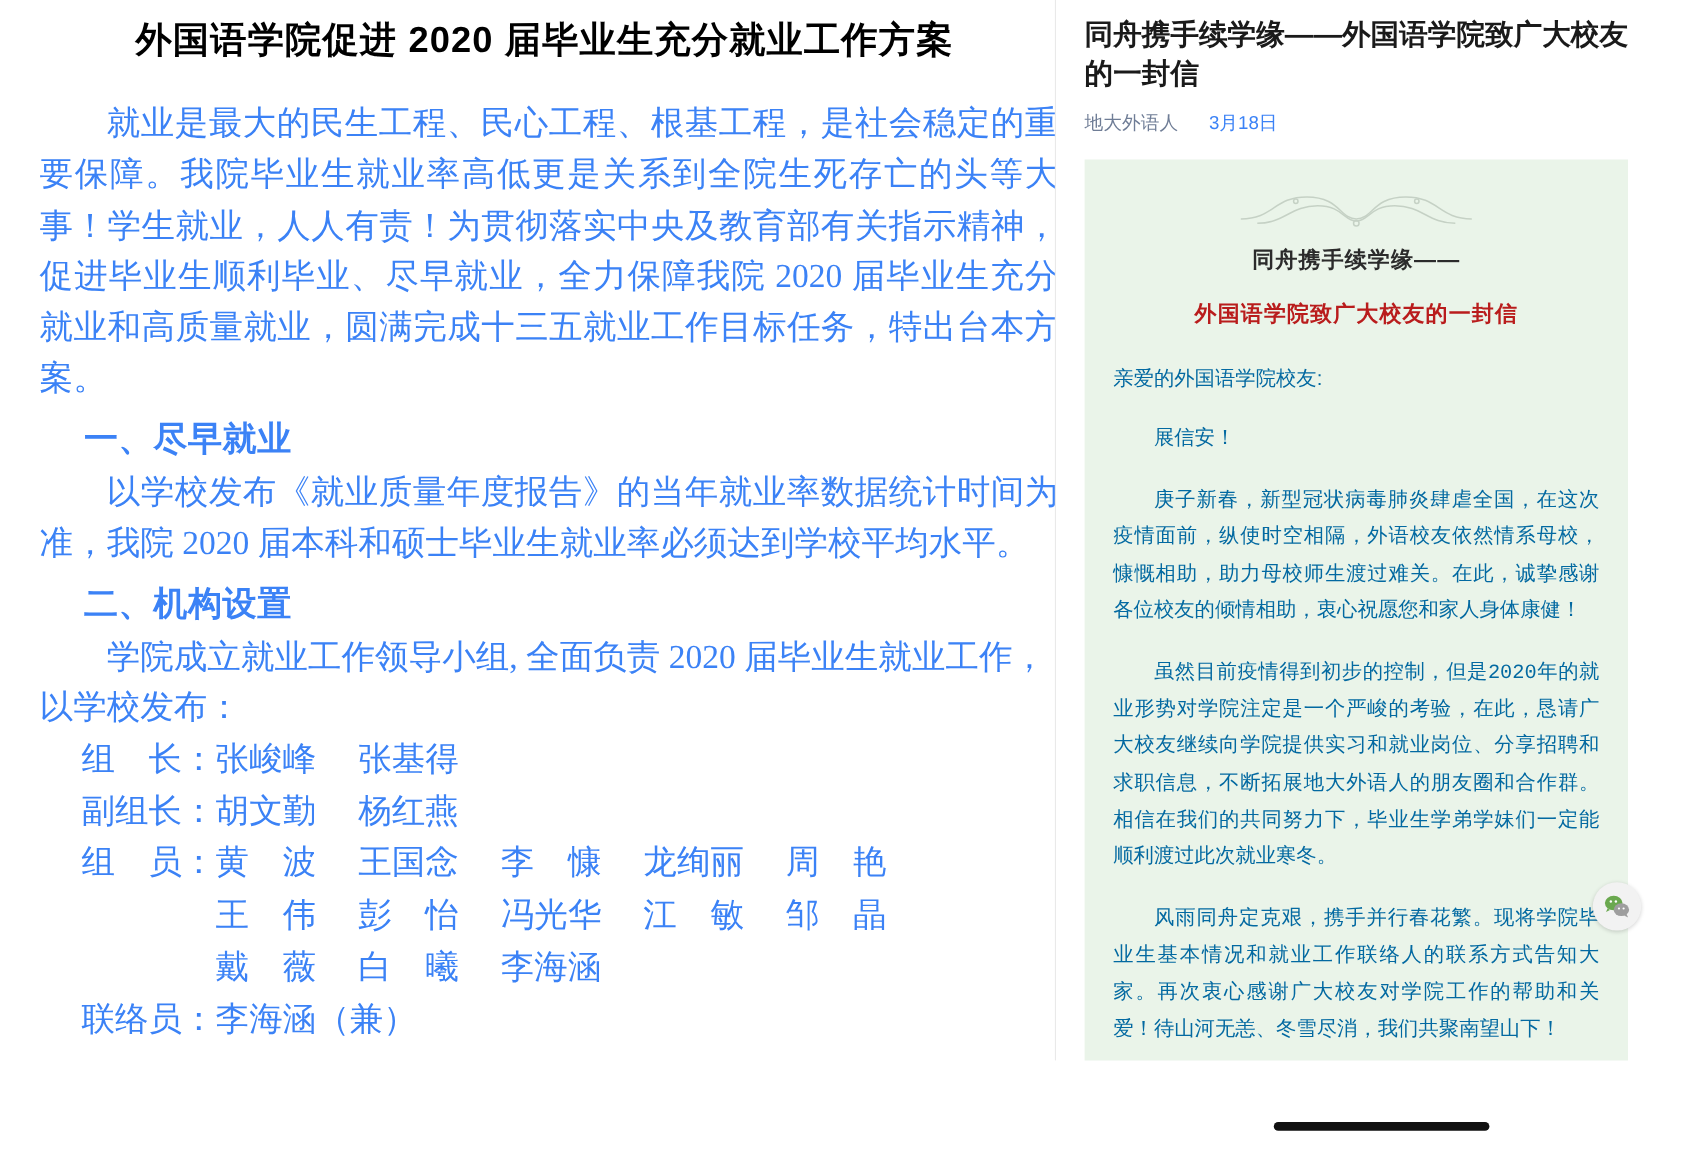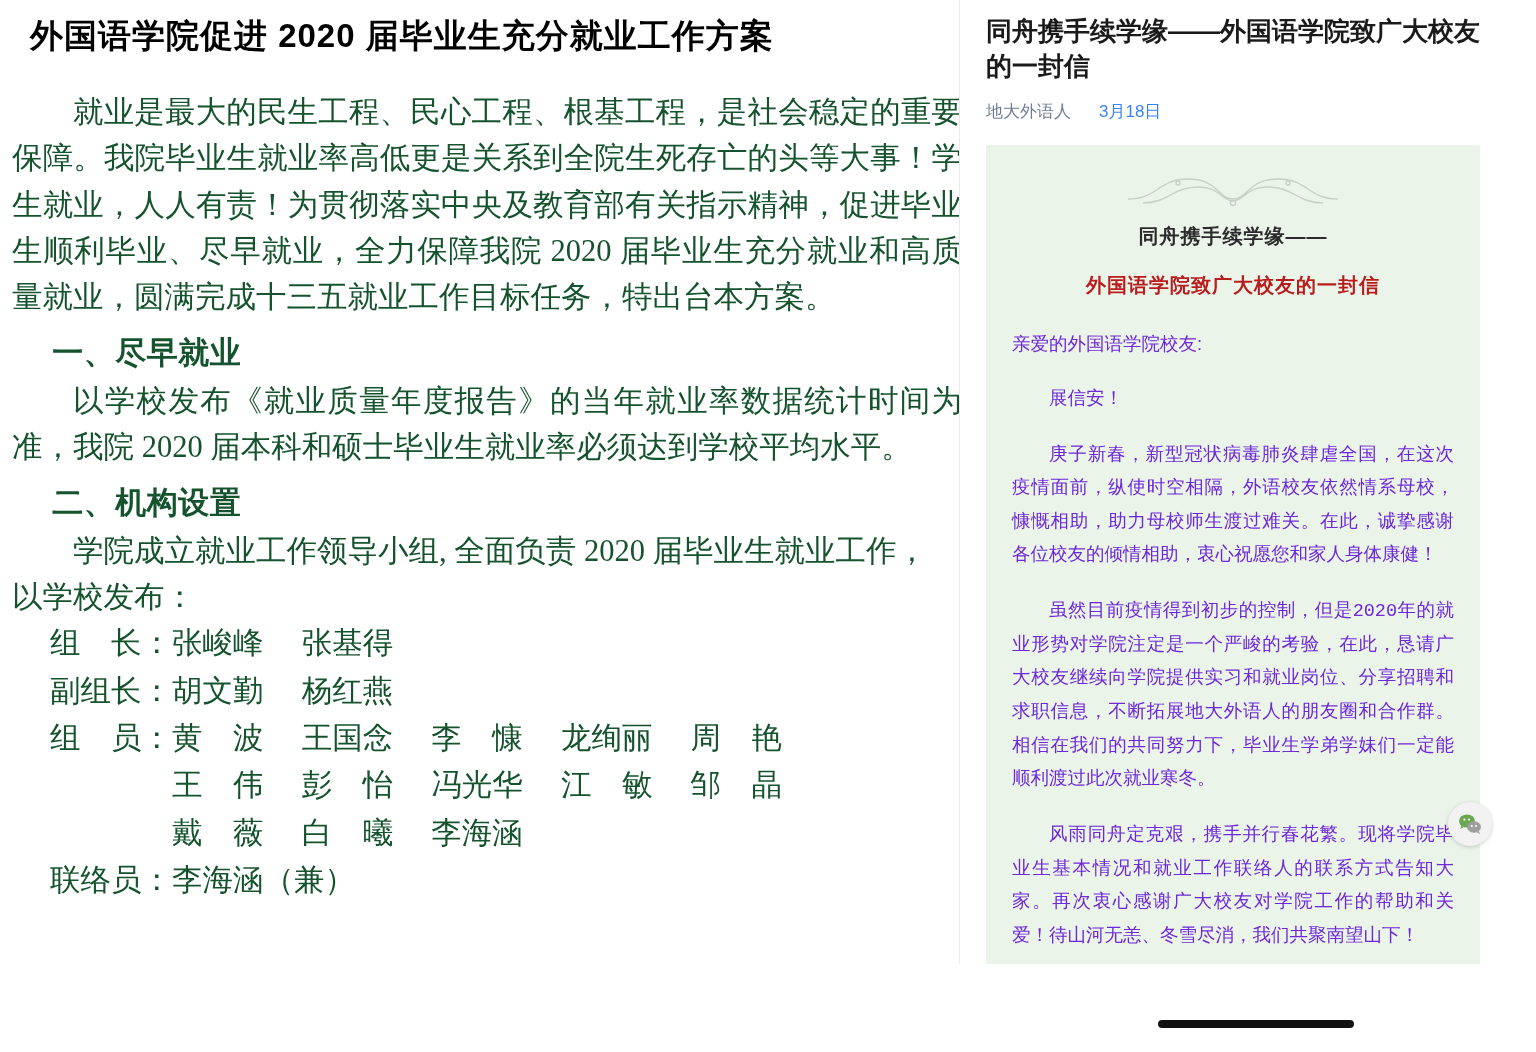--- a/index.html
+++ b/index.html
@@ -20,34 +20,34 @@
     position: absolute;
     left: 0;
     top: 0;
     width: 990px;
     height: 1052px;
     background: #ffffff;
     overflow: hidden;
   }
 
   #doc-title {
-    text-align: left;
+    text-align: center;
     font-weight: bold;
     font-size: 33px;
     letter-spacing: 1px;
     margin: 14px 30px 0 30px;
     color: #000;
     font-family: "Liberation Sans", "DejaVu Sans", sans-serif;
   }
 
   .doc-body {
-    margin: 0 28px 0 12px;
+    margin: 0 28px 0 36px;
     font-size: 30.5px;
     line-height: 1.52;
-    color: #14532d;
+    color: #3b82f6;
     font-family: "Liberation Serif", "DejaVu Serif", serif;
   }
 
   .para {
     text-indent: 2em;
     margin: 0;
     text-align: justify;
   }
   .para.first { margin-top: 30px; }
 
@@ -135,21 +135,21 @@
     font-weight: bold;
     font-size: 20px;
     color: #b91c1c;
     margin-top: 22px;
     letter-spacing: 1px;
   }
 
   .letter-p {
     font-size: 18.5px;
     line-height: 1.82;
-    color: #6d28d9;
+    color: #0369a1;
     margin-top: 22px;
     text-align: justify;
   }
   .letter-p.indent { text-indent: 2em; font-family: Liberation Mono, monospace; }
   .letter-p.salutation { margin-top: 28px; }
 
   #scroll-thumb {
     position: absolute;
     left: 1158px;
     top: 1020px;

